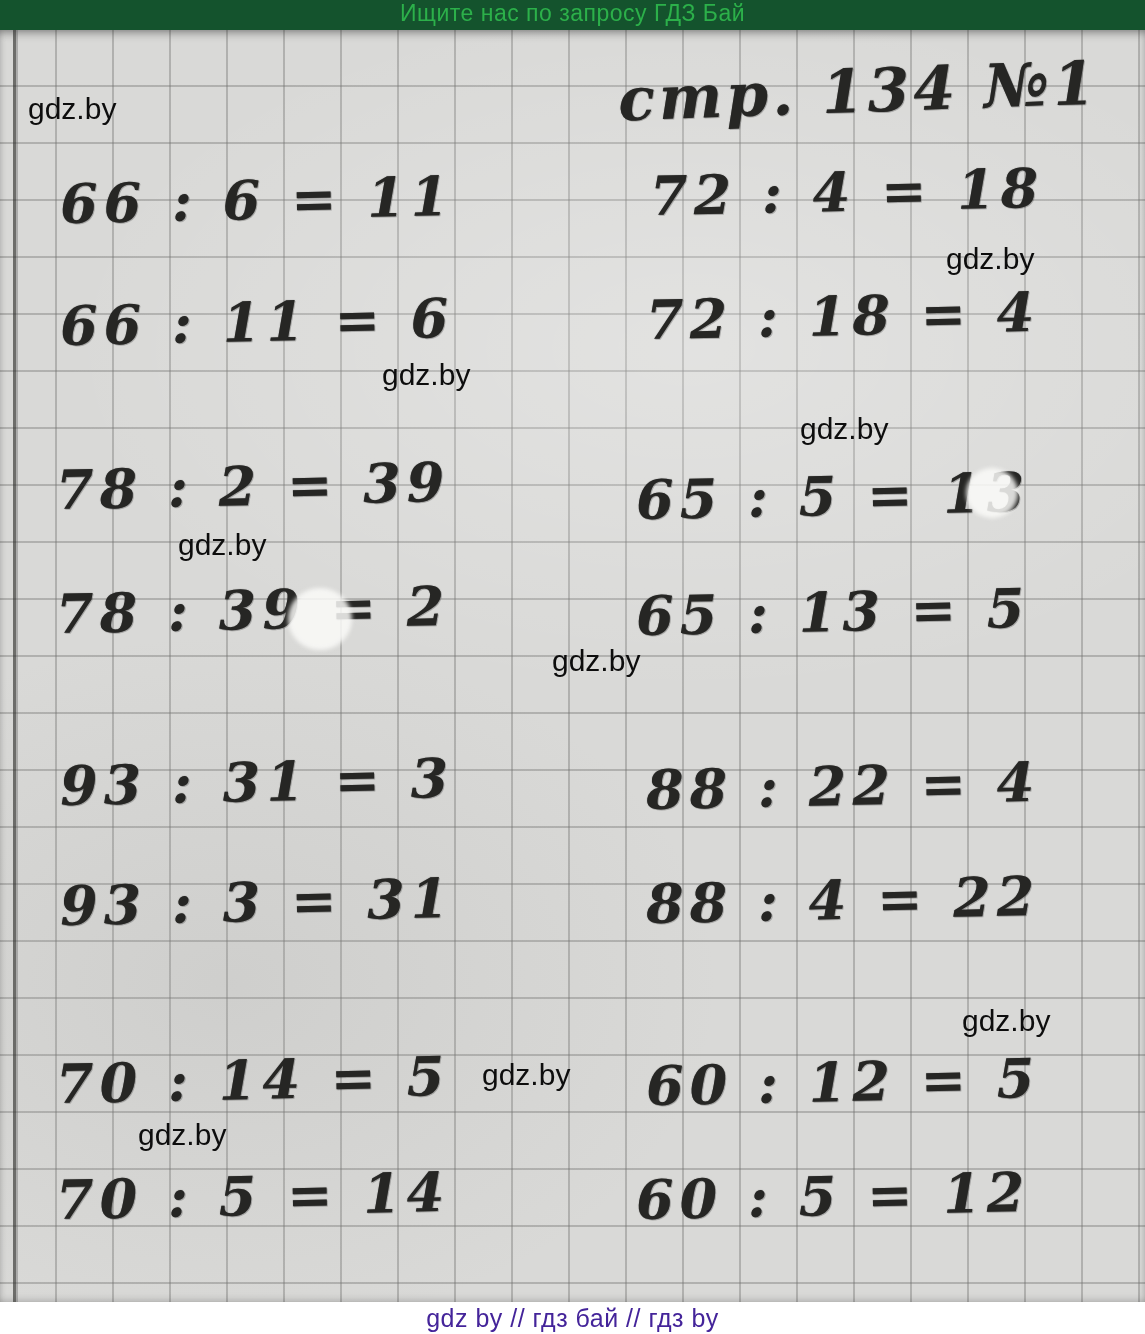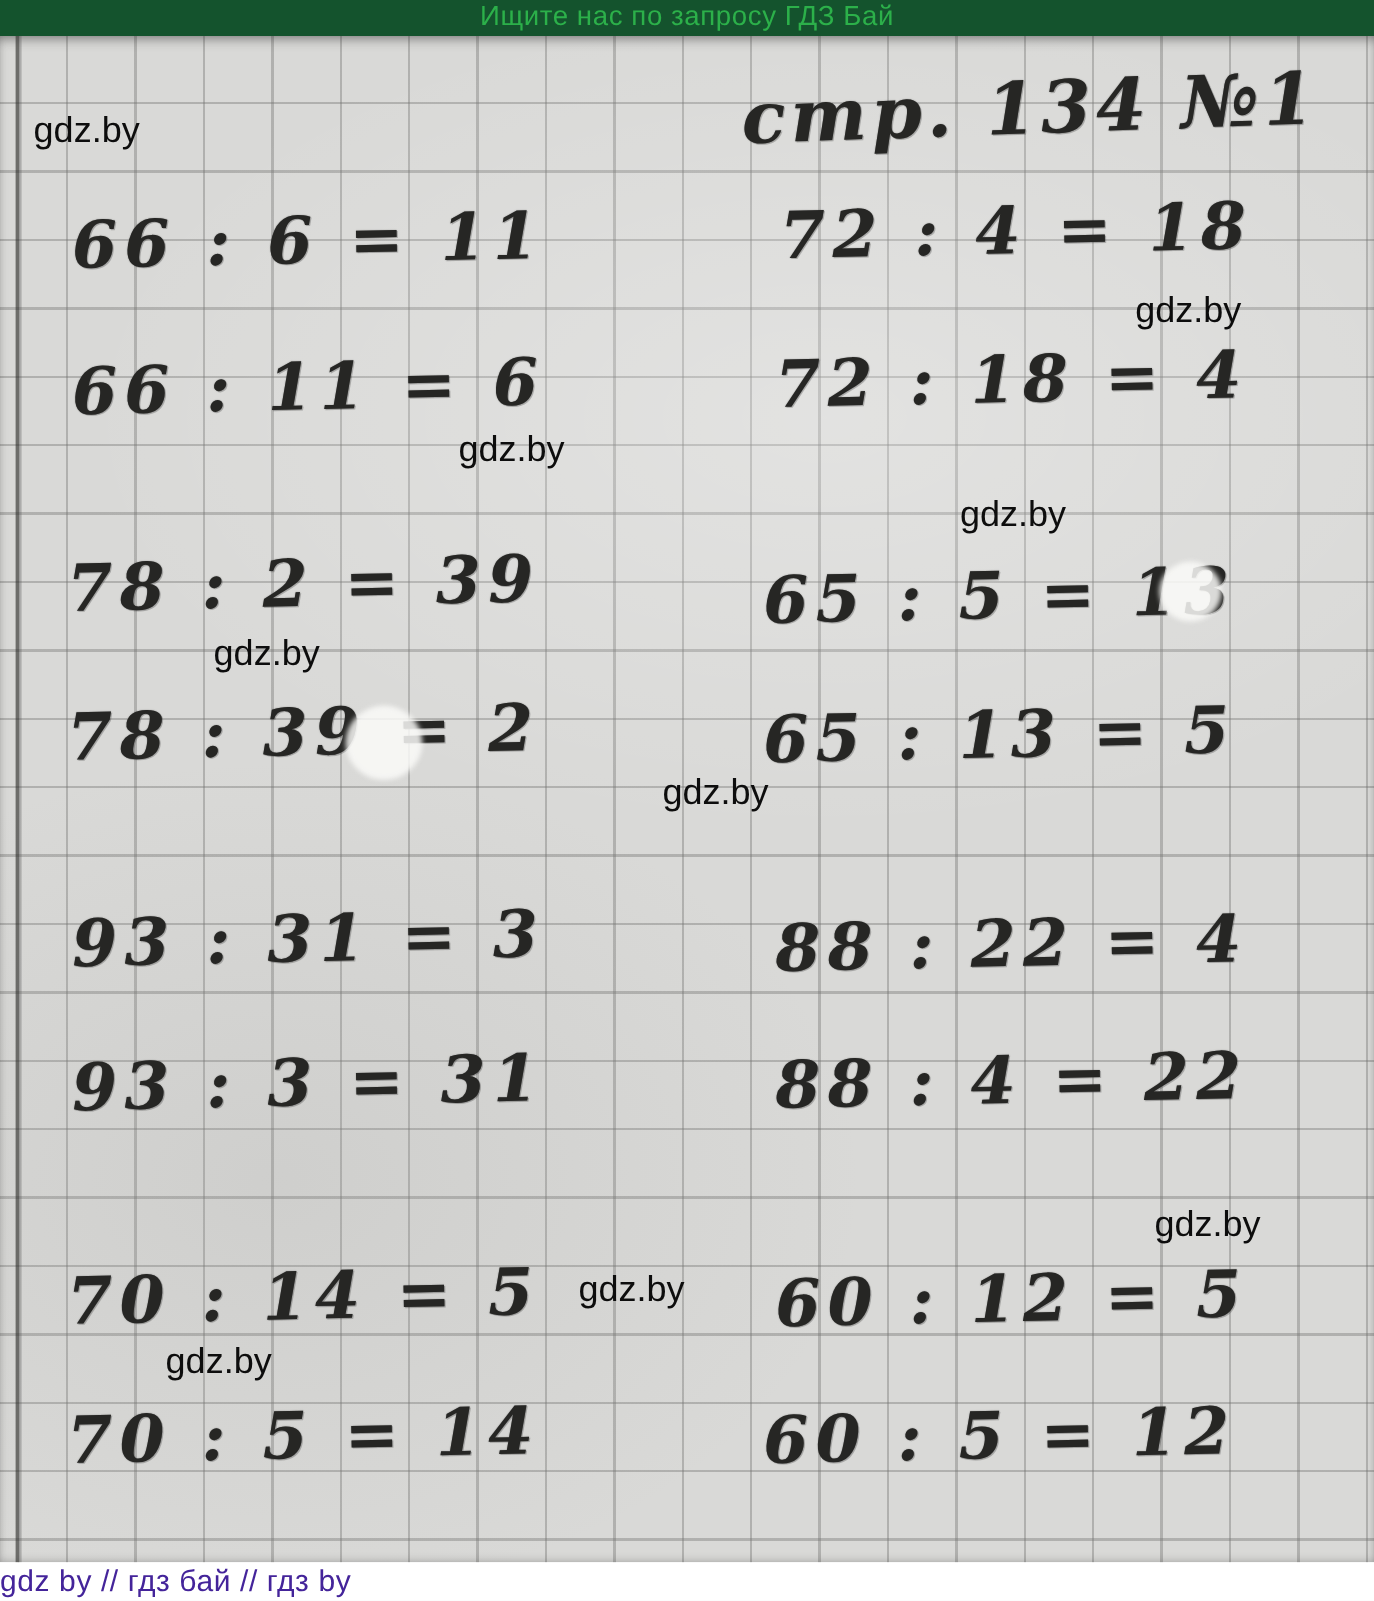--- a/index.html
+++ b/index.html
@@ -67,21 +67,21 @@
   .wm-3{left:382px; top:358px;}
   .wm-4{left:800px; top:412px;}
   .wm-5{left:178px; top:528px;}
   .wm-6{left:552px; top:644px;}
   .wm-7{left:962px; top:1004px;}
   .wm-8{left:482px; top:1058px;}
   .wm-9{left:138px; top:1118px;}
   
   .footer-strip{
     position:absolute;left:0;top:1302px;width:1145px;height:32px;background:#ffffff;
-    display:flex;align-items:center;justify-content:flex-start;z-index:5;
+    display:flex;align-items:center;justify-content:center;z-index:5;
   }
   .footer-text{color:#44249a;font-size:25px;letter-spacing:.5px;}
 </style>
 </head>
 <body>
 
 <div class="promo-strip">
   <span class="promo-text">Ищите нас по запросу ГДЗ Бай</span>
 </div>
 

